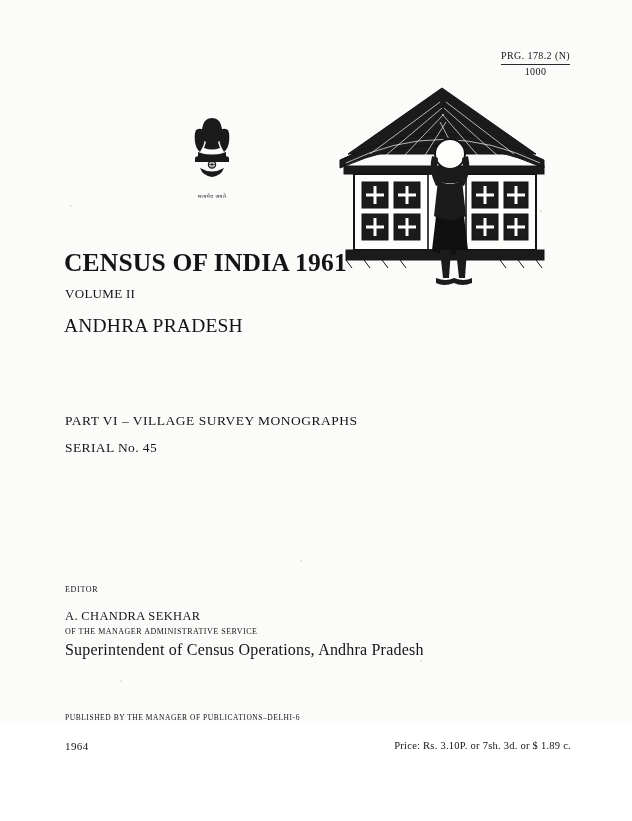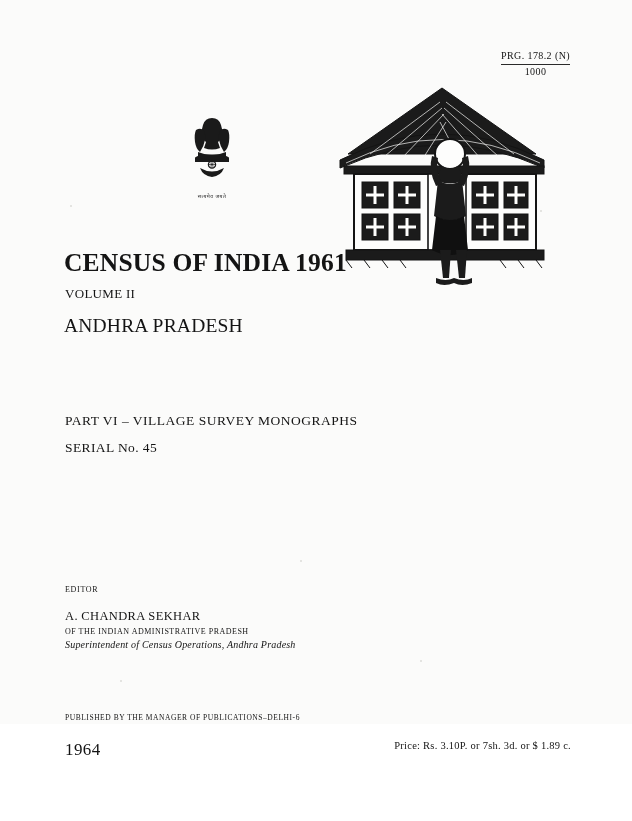--- a/index.html
+++ b/index.html
@@ -155,40 +155,39 @@
     font-size: 12.5px;
     letter-spacing: 0.35px;
     margin-top: 11px;
   }
   .ed-service {
     font-size: 8px;
     letter-spacing: 0.5px;
     margin-top: 1px;
   }
   .ed-desig {
-    font-size: 10px;
-    font-style: italic;
+    font-size: 16px;
     letter-spacing: 0.2px;
     margin-top: 1px;
   }
 
   
   .publisher {
     position: absolute;
     left: 65px;
     top: 713px;
     font-size: 7.5px;
     letter-spacing: 0.55px;
   }
 
   .year {
     position: absolute;
     left: 65px;
     top: 740px;
-    font-size: 17px;
+    font-size: 11px;
     letter-spacing: 0.4px;
   }
   .price {
     position: absolute;
     right: 61px;
     top: 740px;
     font-size: 10.5px;
     letter-spacing: 0.25px;
   }
 
@@ -313,21 +312,21 @@
   <div class="volume">VOLUME II</div>
   <div class="state">ANDHRA PRADESH</div>
 
   <div class="part-line">PART VI – VILLAGE SURVEY MONOGRAPHS</div>
   <div class="serial-line">SERIAL No. 45</div>
 
 
   <div class="editor-block">
     <div class="ed-label">EDITOR</div>
     <div class="ed-name">A. CHANDRA SEKHAR</div>
-    <div class="ed-service">OF THE INDIAN ADMINISTRATIVE PRADESH</div>
+    <div class="ed-service">OF THE MANAGER ADMINISTRATIVE SERVICE</div>
     <div class="ed-desig">Superintendent of Census Operations, Andhra Pradesh</div>
   </div>
 
   <div class="publisher">PUBLISHED BY THE MANAGER OF PUBLICATIONS–DELHI-6</div>
   <div class="year">1964</div>
   <div class="price">Price: Rs. 3.10P. or 7sh. 3d. or $ 1.89 c.</div>
 
   <div class="speckle" style="left:70px; top:205px;"></div>
   <div class="speckle" style="left:540px; top:210px;"></div>
   <div class="speckle" style="left:300px; top:560px;"></div>

